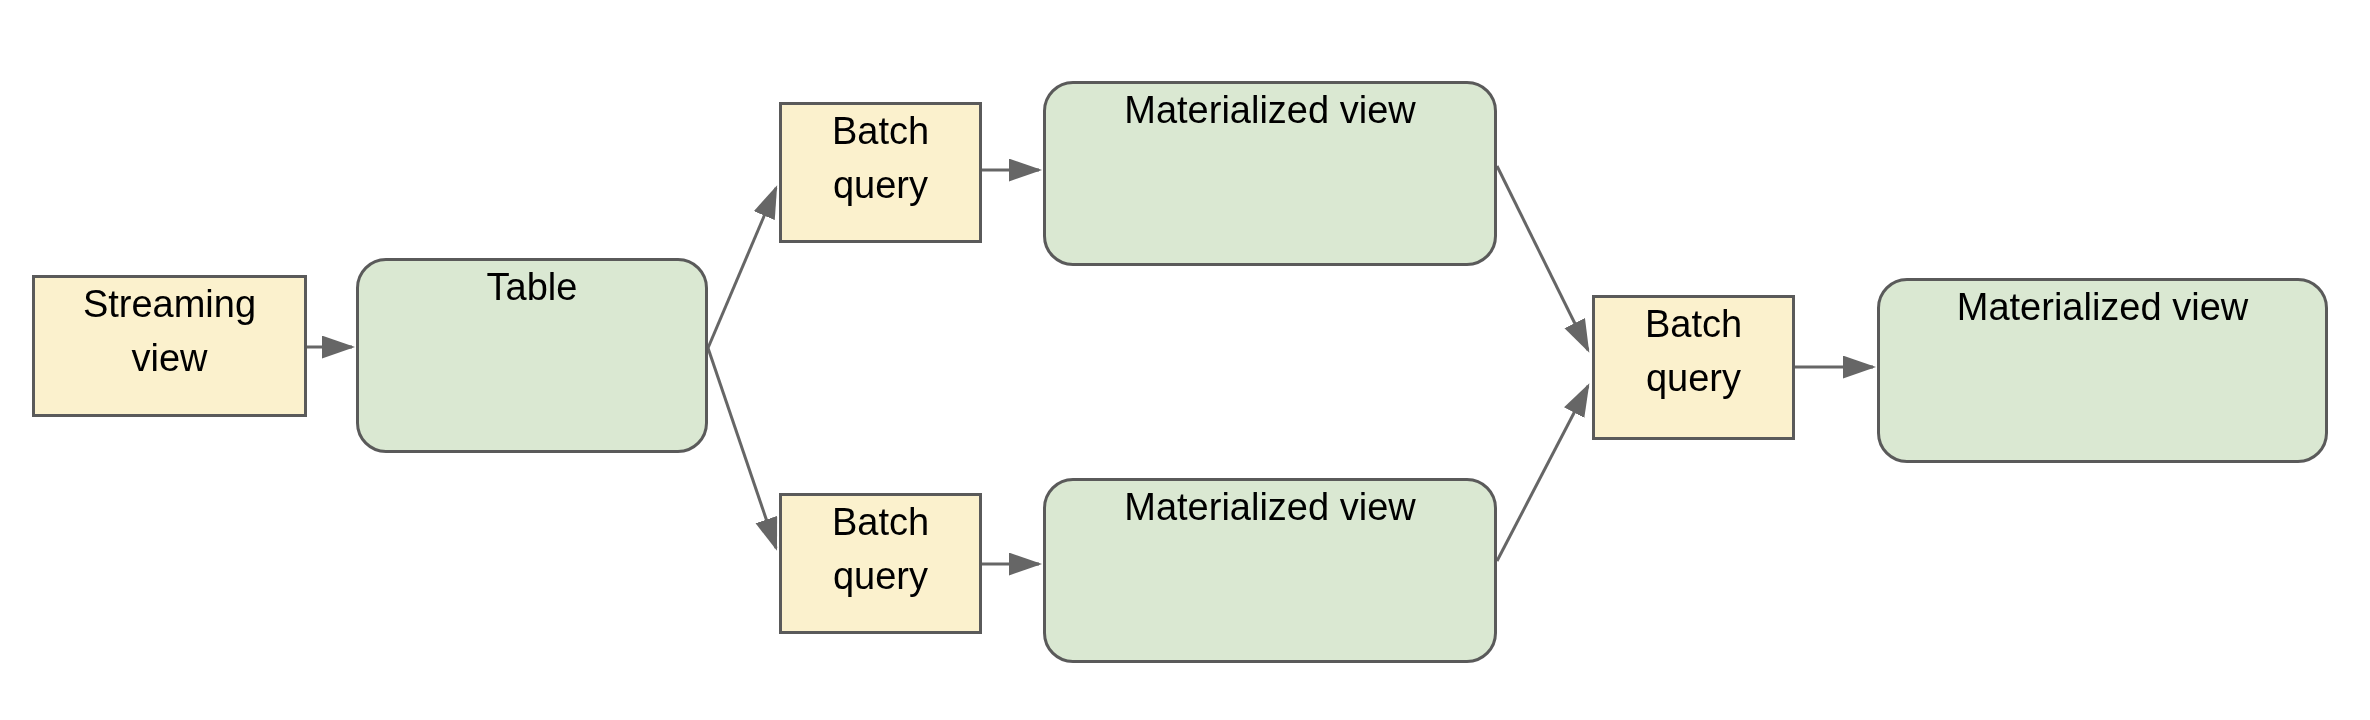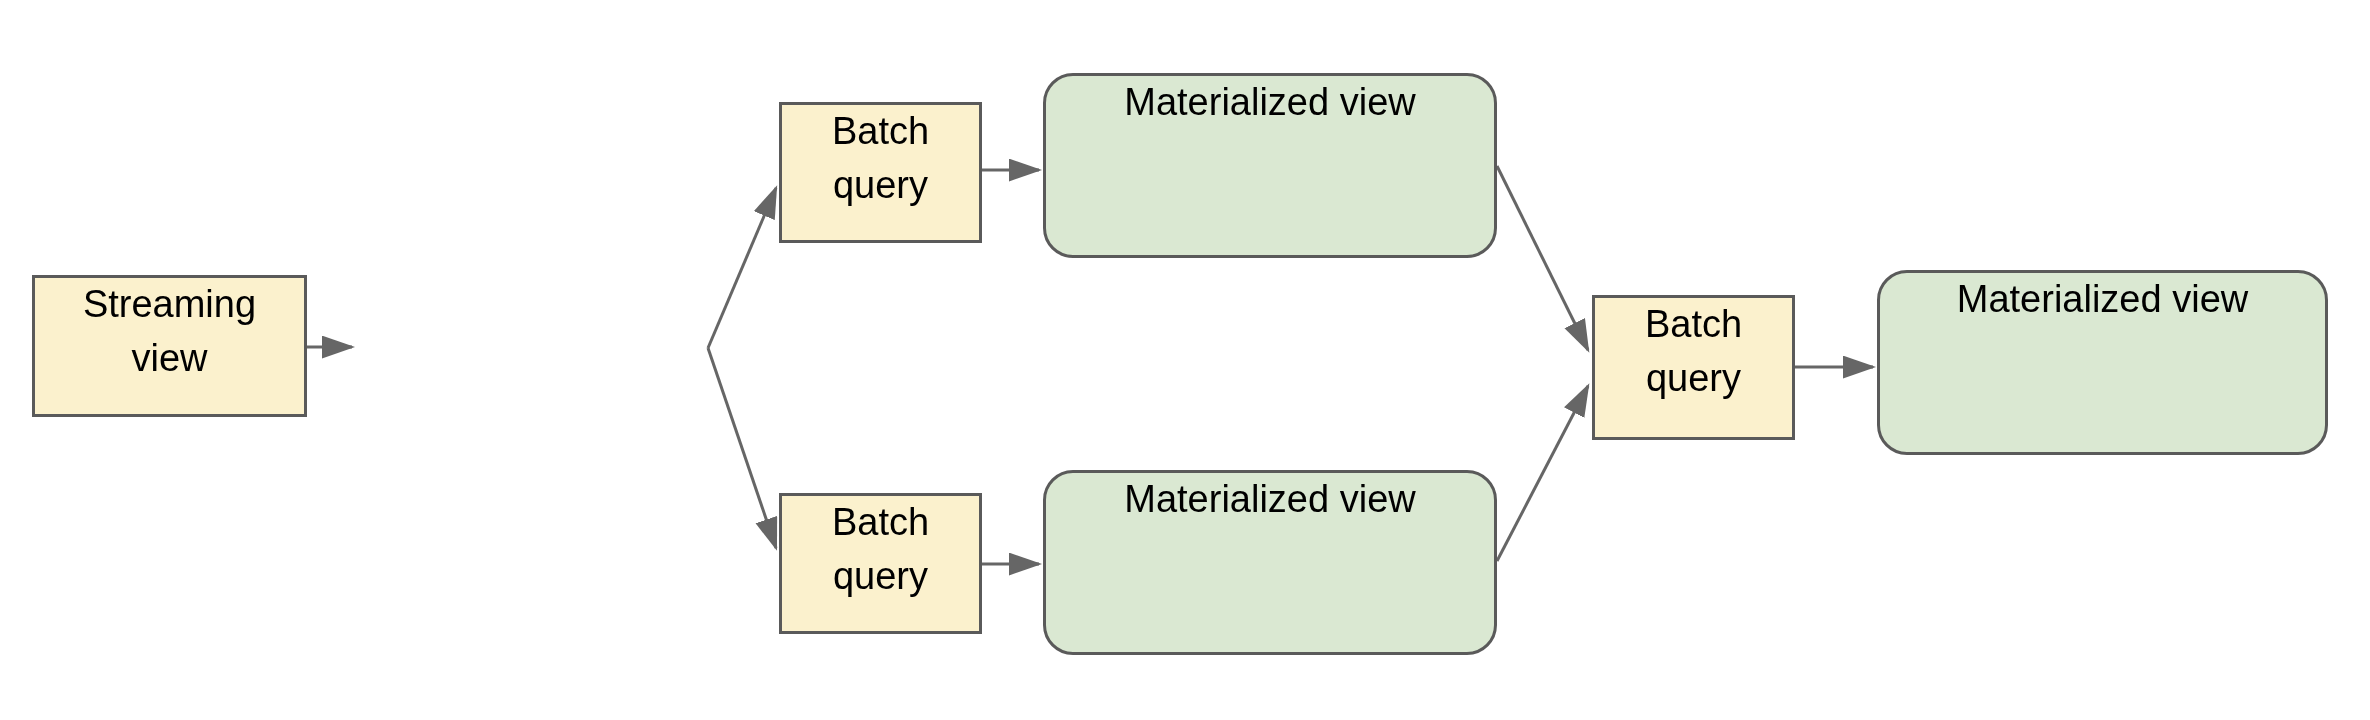--- a/index.html
+++ b/index.html
@@ -36,20 +36,21 @@
   }
   .node.query {
     background: #FBF1CD;
     border: 3px solid #5a5a5a;
     border-radius: 0;
   }
   .node.store {
     background: #DAE8D2;
     border: 3px solid #5a5a5a;
     border-radius: 30px;
+    margin-top: 8px;
   }
 </style>
 </head>
 <body>
 
 <div id="canvas">
 
   <svg id="connector-layer" width="2370" height="720" viewBox="0 0 2370 720">
     <defs>
       <marker id="arrowhead" markerWidth="11" markerHeight="8" refX="10" refY="3.8" orient="auto" markerUnits="strokeWidth">
@@ -65,20 +66,23 @@
         <line x1="1497" y1="166" x2="1588" y2="350" stroke="#666666" stroke-width="3" marker-end="url(#arrowhead)"></line>
         <line x1="1497" y1="561" x2="1588" y2="386" stroke="#666666" stroke-width="3" marker-end="url(#arrowhead)"></line>
         <line x1="1795" y1="367" x2="1873" y2="367" stroke="#666666" stroke-width="3" marker-end="url(#arrowhead)"></line>
       </g>
   </svg>
 
   <div class="node query" style="left: 32px; top: 275px; width: 275px; height: 142px;">
     <span>Streaming
 view</span>
   </div>
+  <div class="node store" style="left: 356px; top: 250px; width: 352px; height: 195px;">
+    <span>Table</span>
+  </div>
   <div class="node query" style="left: 779px; top: 102px; width: 203px; height: 141px;">
     <span>Batch
 query</span>
   </div>
   <div class="node store" style="left: 1043px; top: 73px; width: 454px; height: 185px;">
     <span>Materialized view</span>
   </div>
   <div class="node query" style="left: 779px; top: 493px; width: 203px; height: 141px;">
     <span>Batch
 query</span>

